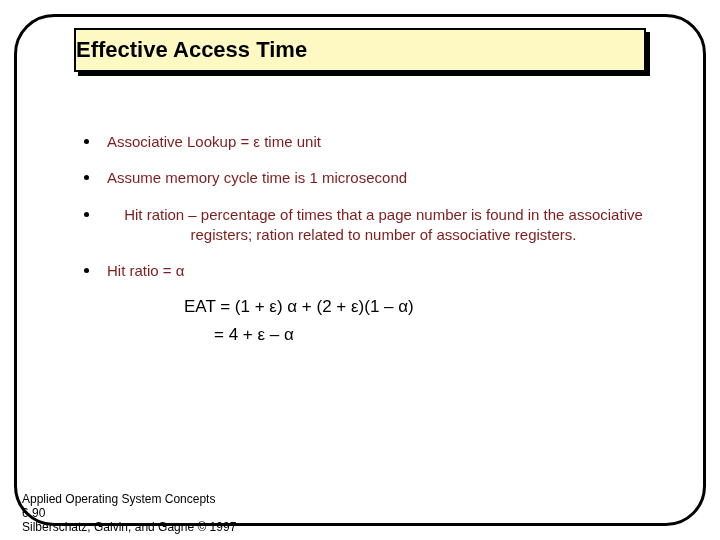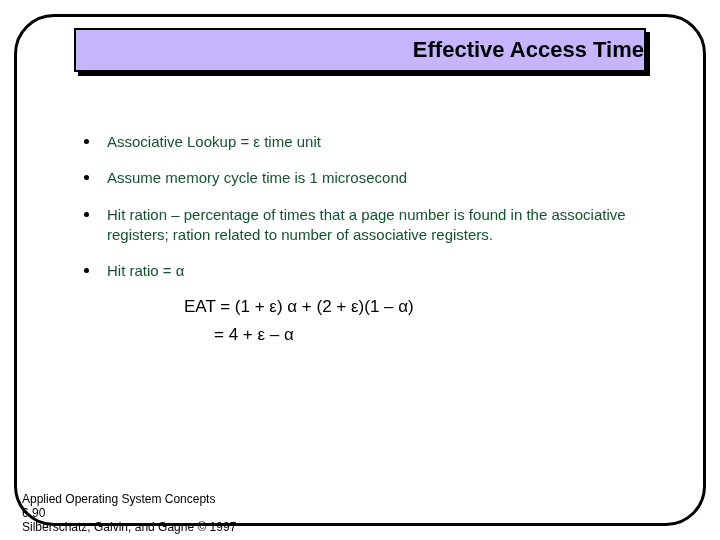--- a/index.html
+++ b/index.html
@@ -29,25 +29,25 @@
   .title-shadow {
     position: absolute;
     top: 4px; left: 4px;
     width: 100%; height: 100%;
     background: #000;
   }
   .title-front {
     position: absolute;
     top: 0; left: 0;
     width: 100%; height: 100%;
-    background: #c4b5fd;
+    background: #fef9c3;
     border: 2px solid #000;
     display: flex;
     align-items: center;
-    justify-content: flex-end;
+    justify-content: flex-start;
   }
   .title-text {
     font-weight: bold;
     font-size: 22px;
     color: #000;
   }
   .content {
     position: absolute;
     top: 132px;
     left: 84px;
@@ -63,21 +63,22 @@
     height: 5px;
     background: #000;
     border-radius: 50%;
     margin-top: 7px;
     margin-right: 18px;
     flex-shrink: 0;
   }
   .bullet-text {
     font-size: 15px;
     line-height: 1.35;
-    color: #14532d;
+    color: #7f1d1d;
+    text-align: center;
   }
   .eq-block {
     margin-left: 100px;
     font-size: 17px;
     margin-top: 10px;
   }
   .eq-line {
     margin-bottom: 8px;
   }
   .eq-line2 {

